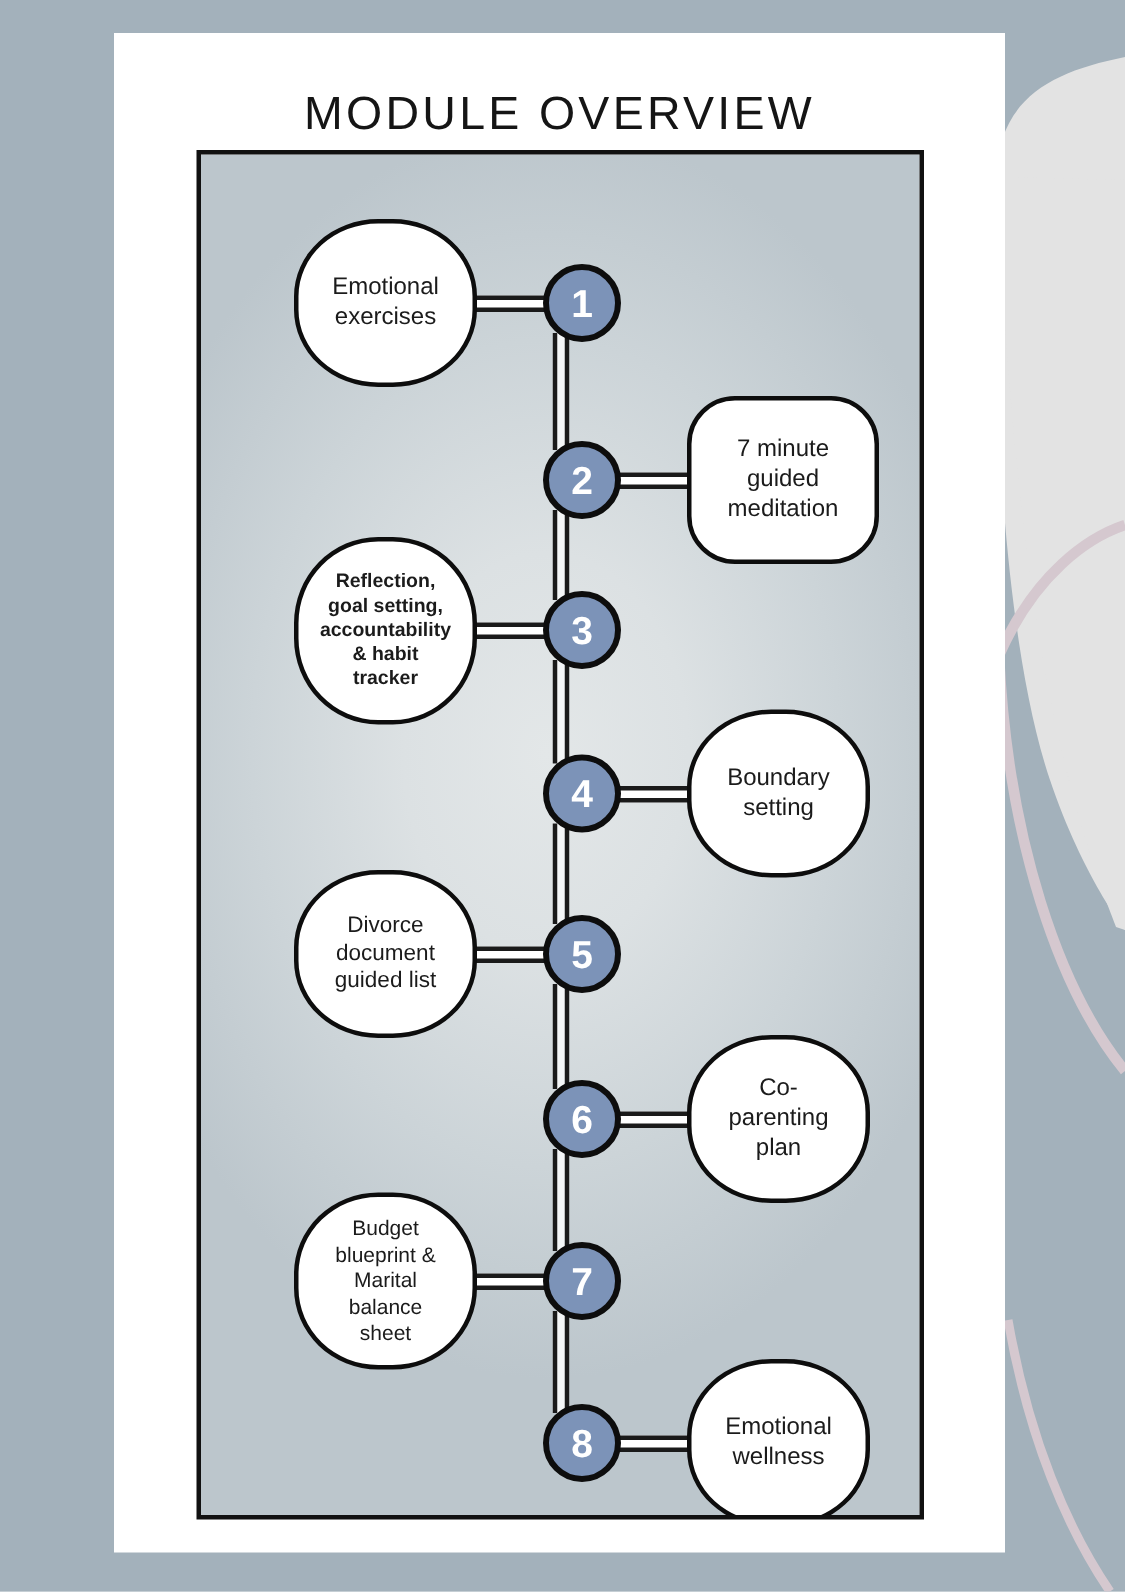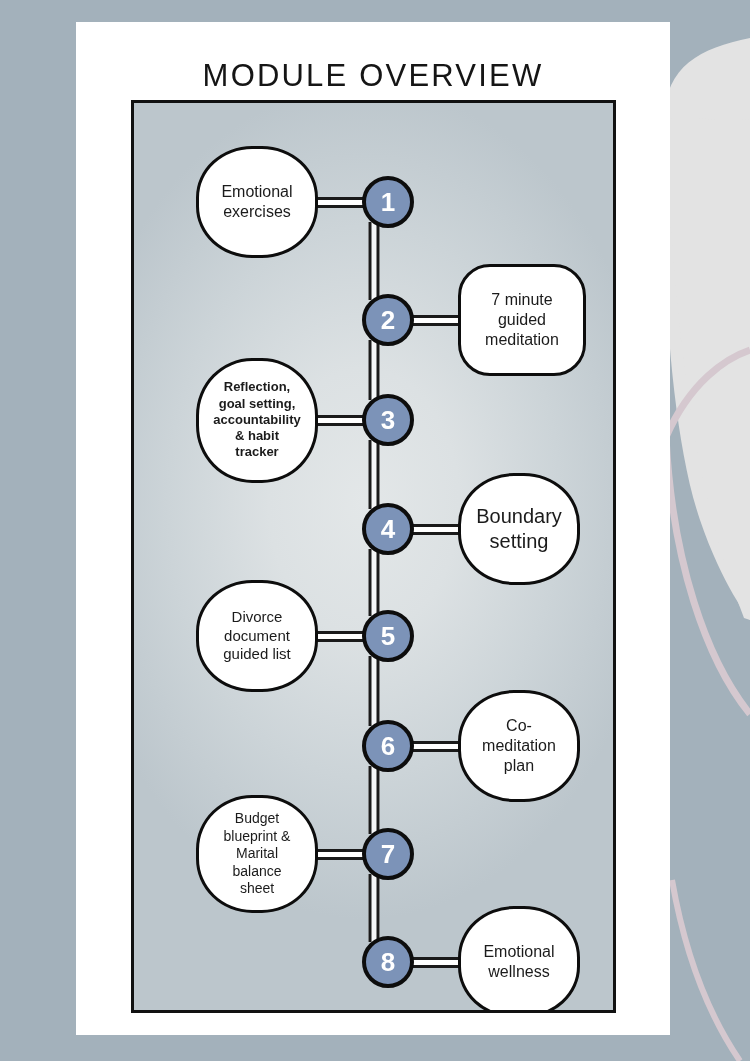--- a/index.html
+++ b/index.html
@@ -182,39 +182,39 @@
 goal setting,
 accountability
 &amp; habit
 tracker</span>
       </div>
       <div class="node" style="left: 228px; top: 291px;">
         <span class="node-num">3</span>
       </div>
       <div class="connector" style="top: 421px; left: 276px; width: 52px;"></div>
       <div class="bubble" style="width: 122px; height: 112px; border-radius: 46%; top: 370px; left: 324px;">
-        <span class="bubble-text" style="font-size: 20px;">Boundary
+        <span class="bubble-text" style="font-size: 16px;">Boundary
 setting</span>
       </div>
       <div class="node" style="left: 228px; top: 400px;">
         <span class="node-num">4</span>
       </div>
       <div class="connector" style="top: 528px; left: 180px; width: 52px;"></div>
       <div class="bubble" style="width: 122px; height: 112px; border-radius: 46%; top: 477px; left: 62px;">
         <span class="bubble-text" style="font-size: 15px;">Divorce
 document
 guided list</span>
       </div>
       <div class="node" style="left: 228px; top: 507px;">
         <span class="node-num">5</span>
       </div>
       <div class="connector" style="top: 638px; left: 276px; width: 52px;"></div>
       <div class="bubble" style="width: 122px; height: 112px; border-radius: 46%; top: 587px; left: 324px;">
         <span class="bubble-text" style="font-size: 16px;">Co-
-meditation
+parenting
 plan</span>
       </div>
       <div class="node" style="left: 228px; top: 617px;">
         <span class="node-num">6</span>
       </div>
       <div class="connector" style="top: 746px; left: 180px; width: 52px;"></div>
       <div class="bubble" style="width: 122px; height: 118px; border-radius: 46%; top: 692px; left: 62px;">
         <span class="bubble-text" style="font-size: 14px;">Budget
 blueprint &amp;
 Marital

